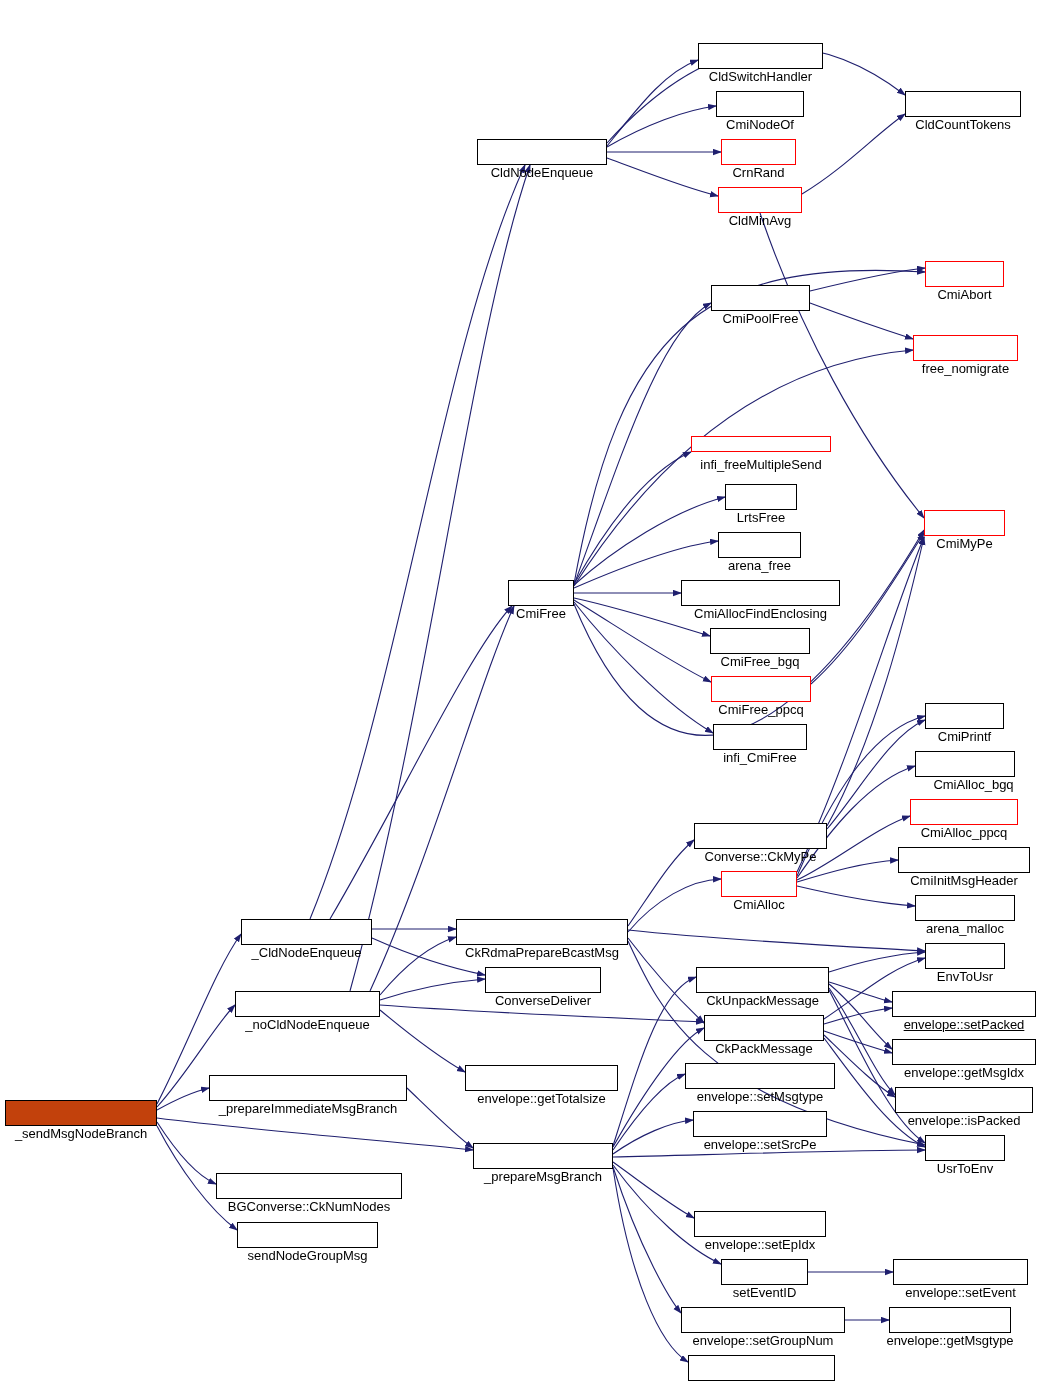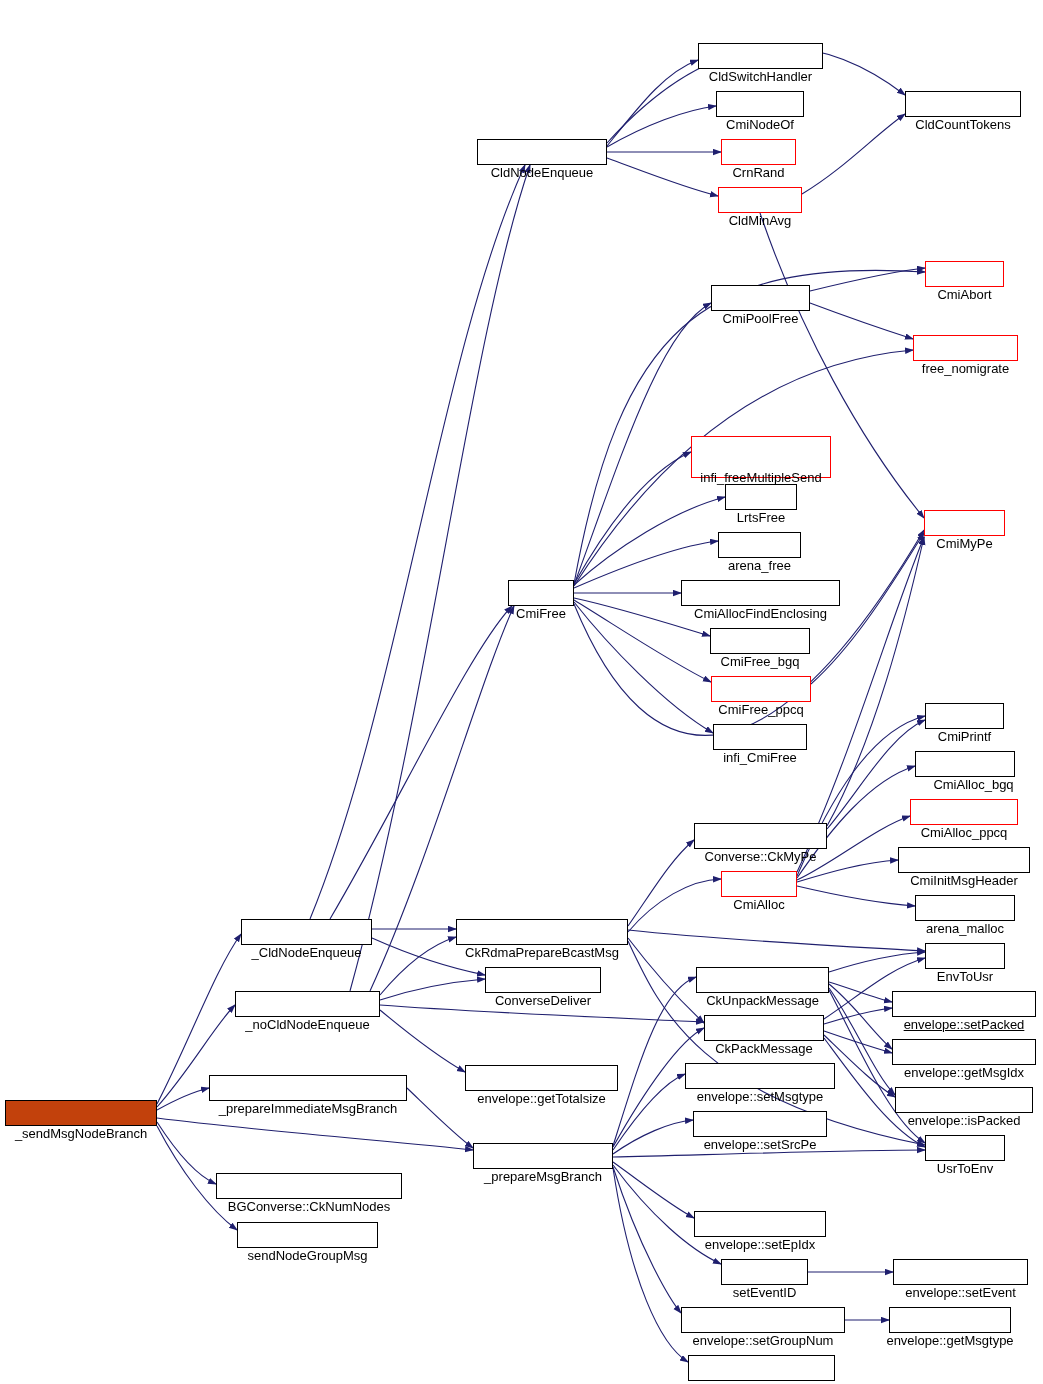--- a/index.html
+++ b/index.html
@@ -119,21 +119,21 @@
       </div>
       <div class="node red" style="left: 925px; top: 261px; width: 79px; height: 26px;">
         <span>CmiAbort</span>
       </div>
       <div class="node" style="left: 711px; top: 285px; width: 99px; height: 26px;">
         <span>CmiPoolFree</span>
       </div>
       <div class="node red" style="left: 913px; top: 335px; width: 105px; height: 26px;">
         <span>free_nomigrate</span>
       </div>
-      <div class="node red" style="left: 691px; top: 436px; width: 140px; height: 42px;">
+      <div class="node red" style="left: 691px; top: 436px; width: 140px; height: 16px;">
         <span>infi_freeMultipleSend</span>
       </div>
       <div class="node" style="left: 725px; top: 484px; width: 72px; height: 26px;">
         <span>LrtsFree</span>
       </div>
       <div class="node red" style="left: 924px; top: 510px; width: 81px; height: 26px;">
         <span>CmiMyPe</span>
       </div>
       <div class="node" style="left: 718px; top: 532px; width: 83px; height: 26px;">
         <span>arena_free</span>

